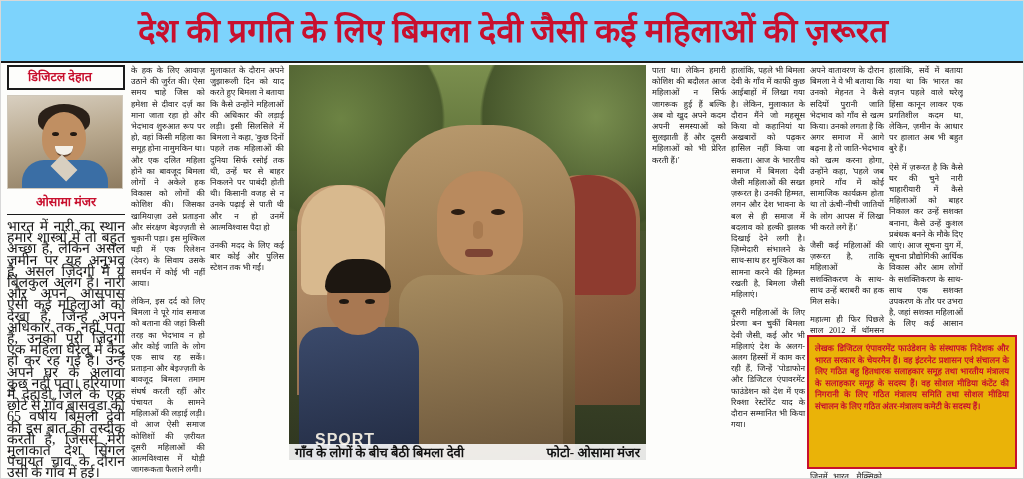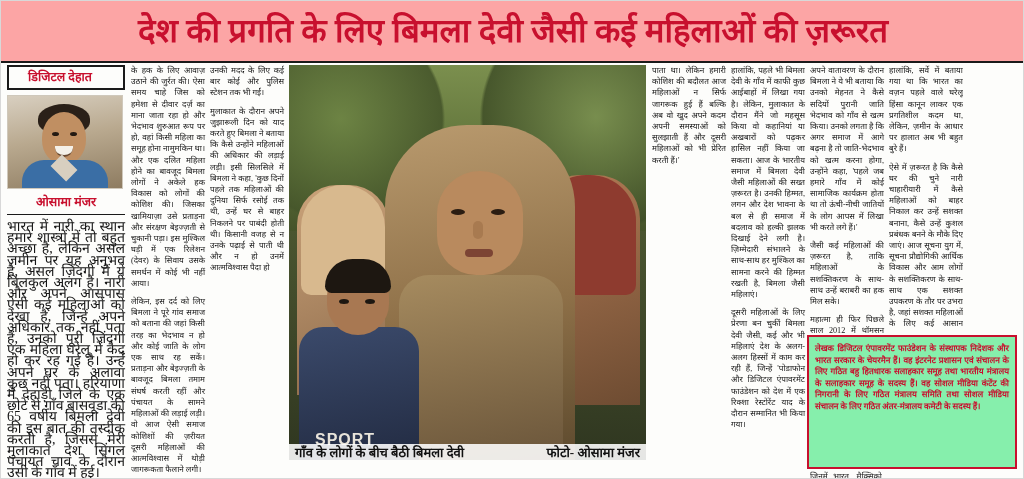--- a/index.html
+++ b/index.html
@@ -23,21 +23,21 @@
     overflow: hidden;
   }
 
   
   .headline-band {
     position: absolute;
     left: 0;
     top: 0;
     width: 1024px;
     height: 60px;
-    background: #fca5a5;
+    background: #7dd3fc;
     border-bottom: 2px solid #1a1a1a;
     display: flex;
     align-items: center;
     justify-content: center;
   }
   .headline {
     font-family: "Liberation Serif", serif;
     font-weight: bold;
     font-size: 33px;
     line-height: 38px;
@@ -319,21 +319,21 @@
   
   .redbox {
     position: absolute;
     left: 806px;
     top: 334px;
     width: 210px;
     height: 134px;
     border: 2px solid #c8102e;
     box-sizing: border-box;
     padding: 6px 6px;
-    background: #86efac;
+    background: #eab308;
   }
   .redbox p {
     margin: 0;
     font-family: "Liberation Serif", serif;
     font-size: 8.4px;
     line-height: 11.6px;
     text-align: justify;
     color: #c8102e;
     font-weight: bold;
   }
@@ -370,22 +370,22 @@
     </div>
   </div>
 
   <div class="col col-2">
     <p>के हक के लिए आवाज़ उठाने की जुर्रत की। ऐसा समय चाहे जिस को हमेशा से दीवार दर्ज़ का माना जाता रहा हो और भेदभाव शुरुआत रूप पर हो, वहां किसी महिला का समूह होना नामुमकिन था। और एक दलित महिला होने का बावजूद बिमला लोगों ने अकेले हक विकास को लोगों की कोशिश की। जिसका खामियाज़ा उसे प्रताड़ना और संरक्षण बेइज्ज़ती से चुकानी पड़ा। इस मुश्किल घड़ी में एक रिलेशन (देवर) के सिवाय उसके समर्थन में कोई भी नहीं आया।</p>
     <p>लेकिन, इस दर्द को लिए बिमला ने पूरे गांव समाज को बताना की जहां किसी तरह का भेदभाव न हो और कोई जाति के लोग एक साथ रह सकें। प्रताड़ना और बेइज्ज़ती के बावजूद बिमला तमाम संघर्ष करती रहीं और पंचायत के सामने महिलाओं की लड़ाई लड़ी। वो आज ऐसी समाज कोशिशों की ज़रीयत दूसरी महिलाओं की आत्मविश्वास में थोड़ी जागरूकता फैलाने लगी।</p>
 
   </div>
 
   <div class="col col-3">
+    <p>मुलाकात के दौरान अपने जुझारूली दिन को याद करते हुए बिमला ने बताया कि कैसे उन्होंने महिलाओं की अधिकार की लड़ाई लड़ी। इसी सिलसिले में बिमला ने कहा, 'कुछ दिनों पहले तक महिलाओं की दुनिया सिर्फ रसोई तक थी, उन्हें घर से बाहर निकलने पर पाबंदी होती थी। किसानी वजह से न उनके पढ़ाई से पाती थी और न हो उनमें आत्मविश्वास पैदा हो</p>
     <p>उनकी मदद के लिए कई बार कोई और पुलिस स्टेशन तक भी गईं।</p>
-    <p>मुलाकात के दौरान अपने जुझारूली दिन को याद करते हुए बिमला ने बताया कि कैसे उन्होंने महिलाओं की अधिकार की लड़ाई लड़ी। इसी सिलसिले में बिमला ने कहा, 'कुछ दिनों पहले तक महिलाओं की दुनिया सिर्फ रसोई तक थी, उन्हें घर से बाहर निकलने पर पाबंदी होती थी। किसानी वजह से न उनके पढ़ाई से पाती थी और न हो उनमें आत्मविश्वास पैदा हो</p>
   </div>
 
   <div class="photo-wrap">
     <div class="photo">
       <div class="sky"></div>
       <div class="ground"></div>
       <div class="leafy"></div>
       <div class="leafy2"></div>
 
       <div class="p-fig bg-woman-l">

